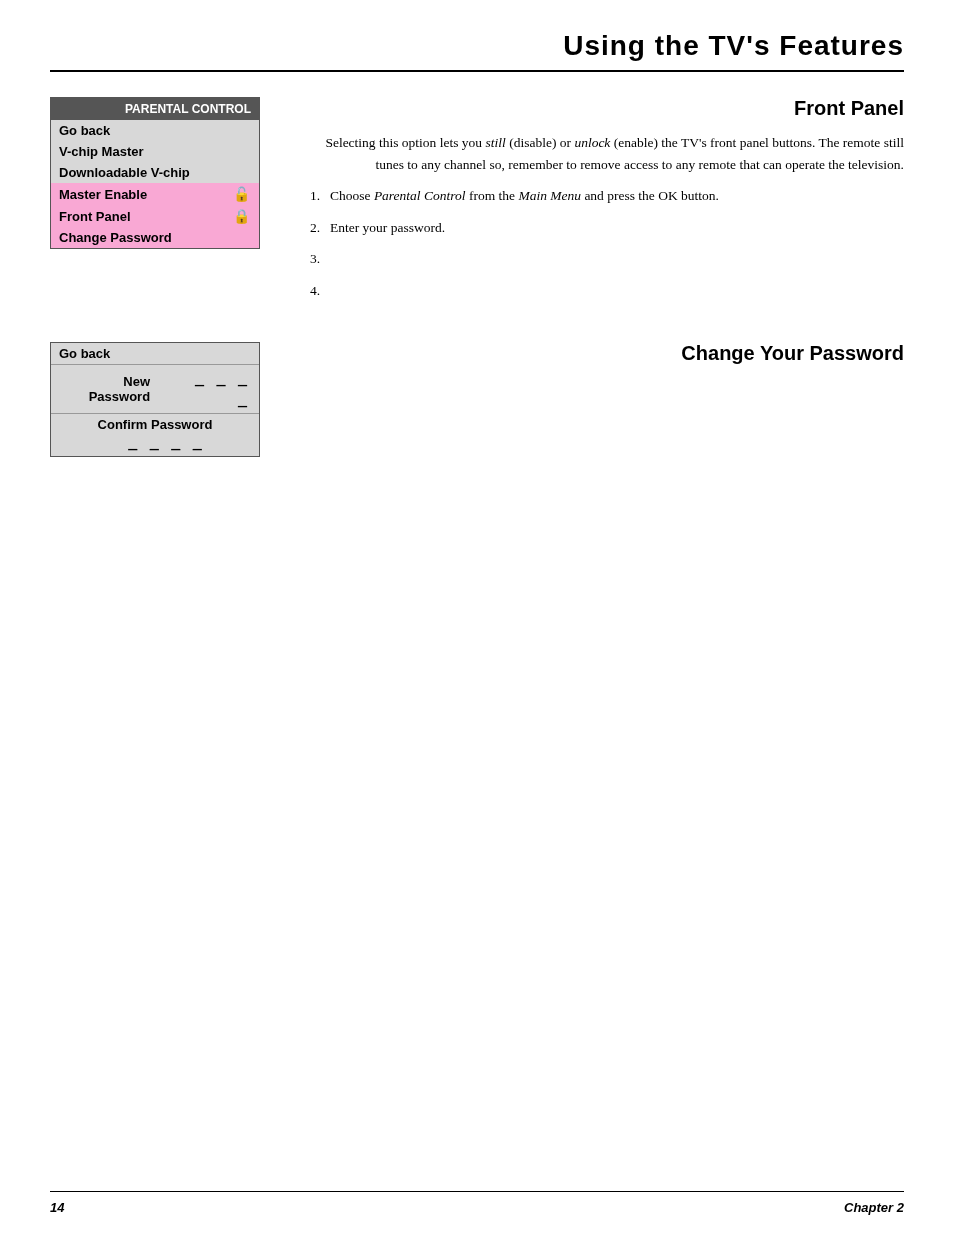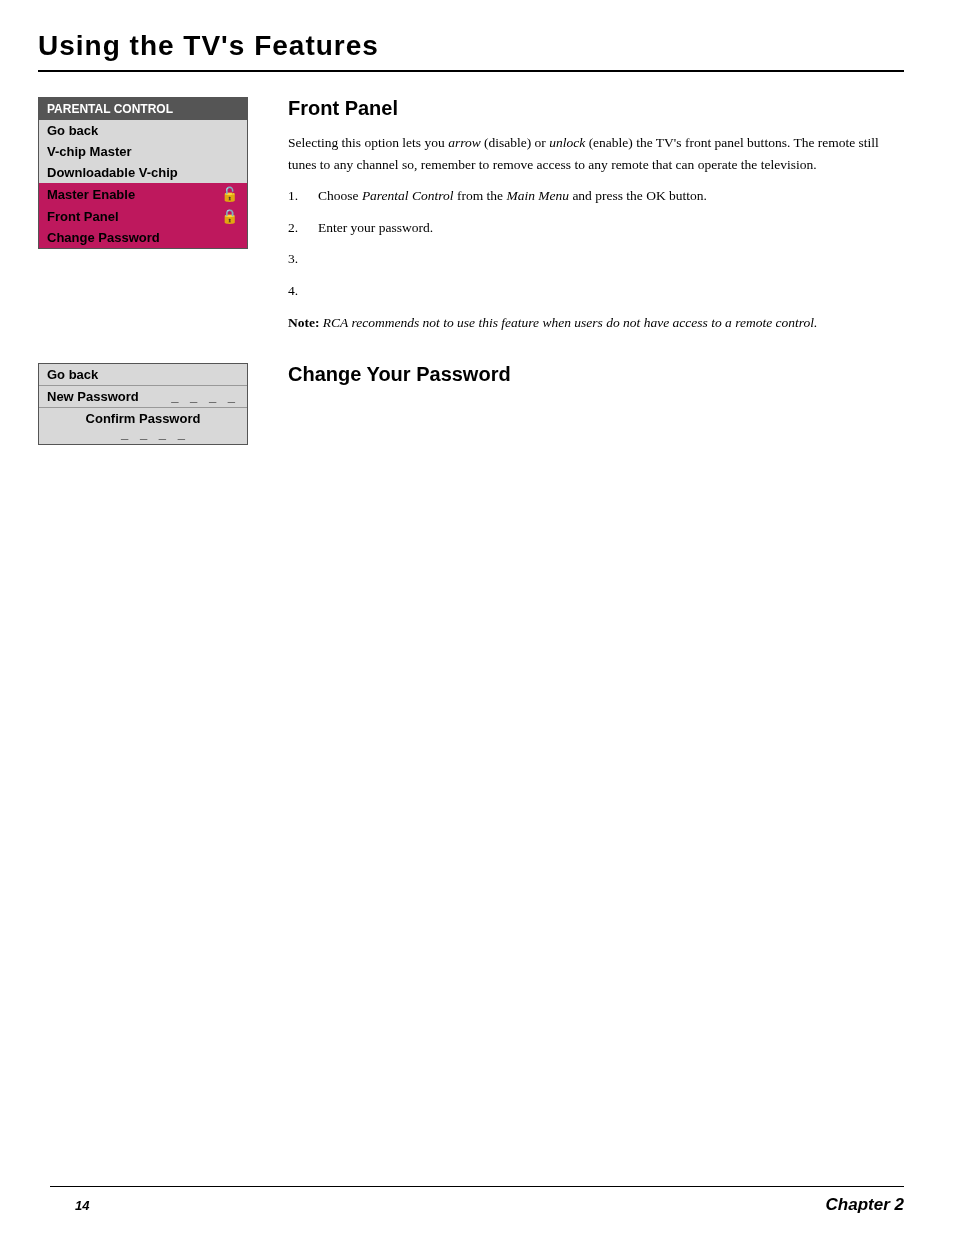--- a/index.html
+++ b/index.html
@@ -14,22 +14,23 @@
       font-size: 14px;
       color: #000000;
       width: 954px;
       min-height: 1235px;
       position: relative;
     }
 
     .page-container {
       width: 954px;
       min-height: 1235px;
-      padding: 30px 50px 60px 38px;
+      padding: 30px 50px 60px 50px;
       position: relative;
+      text-align: right;
     }
 
     
     .page-title {
       font-family: 'Arial Black', Arial, sans-serif;
       font-size: 28px;
       font-weight: 900;
       letter-spacing: 1px;
       color: #000;
       border-bottom: 2px solid #000;
@@ -75,21 +76,21 @@
       font-family: Arial, sans-serif;
       font-weight: bold;
       color: #000;
       display: flex;
       align-items: center;
       justify-content: space-between;
       background: #d8d8d8;
     }
 
     .menu-item.highlighted {
-      background: #be185d;
+      background: #f9a8d4;
       color: #000;
     }
 
     .lock-icon {
       font-size: 14px;
       margin-left: 5px;
     }
 
     
     .section-heading {
@@ -168,22 +169,22 @@
       align-items: center;
       justify-content: space-between;
     }
 
     .change-pwd-menu-item:last-child {
       border-bottom: none;
       flex-direction: column;
     }
 
     .pwd-dashes {
-      font-family: Liberation Sans, sans-serif;
-      font-size: 13px;
+      font-family: Liberation Serif, serif;
+      font-size: 18px;
       letter-spacing: 4px;
       margin-left: 24px;
     }
 
     
     .page-footer {
       position: absolute;
       bottom: 20px;
       left: 50px;
       right: 50px;
@@ -192,26 +193,25 @@
       align-items: center;
       border-top: 1px solid #000;
       padding-top: 8px;
     }
 
     .footer-page-num {
       font-family: Arial, sans-serif;
       font-size: 13px;
       font-weight: bold;
       font-style: italic;
-      margin-left: 25px;
     }
 
     .footer-chapter {
       font-family: Arial, sans-serif;
-      font-size: 17px;
+      font-size: 13px;
       font-weight: bold;
       font-style: italic;
     }
   </style>
 </head>
 <body>
 
 <div class="page-container">
 
   <h1 class="page-title">Using the TV's Features</h1>
@@ -240,41 +240,38 @@
         </div>
         <div class="menu-item highlighted">
           <span>Change Password</span>
         </div>
       </div>
     </div>
 
     <div class="right-column">
       <h2 class="section-heading">Front Panel</h2>
       <p class="section-text">
-        Selecting this option lets you <em>arrow</em> (disable) or <em>unlock</em> (enable) the TV's front panel buttons. The remote still tunes to any channel so, remember to remove access to any remote that can operate the television.
+        Selecting this option lets you <em>still</em> (disable) or <em>unlock</em> (enable) the TV's front panel buttons. The remote still tunes to any channel so, remember to remove access to any remote that can operate the television.
       </p>
       <ol class="steps-list">
         <li>
           <span class="step-num">1.</span>
           <span>Choose <em>Parental Control</em> from the <em>Main Menu</em> and press the OK button.</span>
         </li>
         <li>
           <span class="step-num">2.</span>
           <span>Enter your password.</span>
         </li>
         <li>
           <span class="step-num">3.</span>
         </li>
         <li>
           <span class="step-num">4.</span>
         </li>
       </ol>
-      <p class="note-box">
-        <strong>Note:</strong> <em>RCA recommends not to use this feature when users do not have access to a remote control.</em>
-      </p>
     </div>
   </div>
 
   <div class="second-section">
 
     <div class="left-column">
       <div class="change-pwd-menu">
         <div class="change-pwd-menu-item">
           <span>Go back</span>
         </div>

